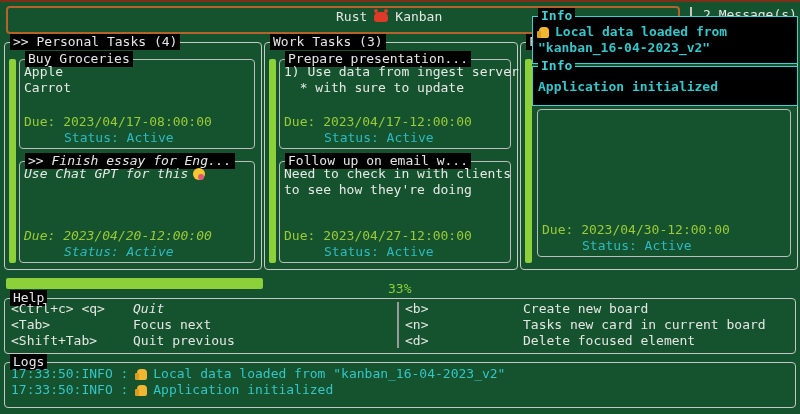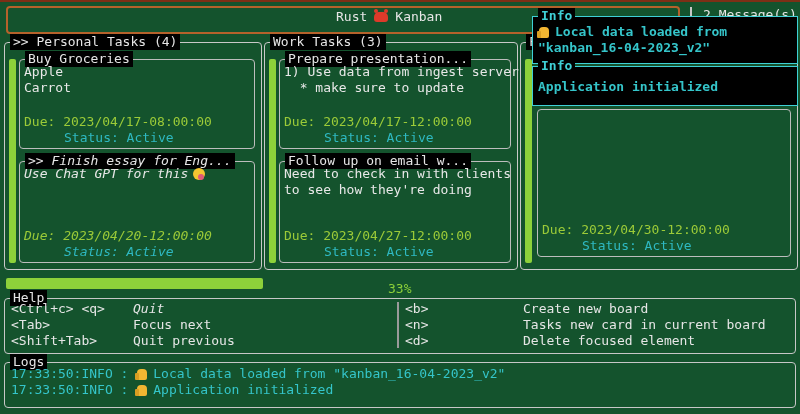--- a/index.html
+++ b/index.html
@@ -93,21 +93,21 @@
   </div>
 
   <div class="tui-box board" style="left:264px;top:42px;width:252px;height:226px;">
     <span class="tui-title">Work Tasks (3)</span>
     <div class="vbar" style="top:16px;height:204px;"></div>
 
     <div class="tui-box card" style="left:14px;top:16px;width:230px;height:88px;">
       <span class="tui-title">Prepare presentation...</span>
       <div class="card-body">
         <div class="card-line">1) Use data from ingest server</div>
-        <div class="card-line">  * make sure to update</div>
+        <div class="card-line">  * with sure to update</div>
         <div class="card-due">Due: 2023/04/17-12:00:00</div>
         <div class="card-status">Status: Active</div>
       </div>
     </div>
 
     <div class="tui-box card" style="left:14px;top:118px;width:230px;height:100px;">
       <span class="tui-title">Follow up on email w...</span>
       <div class="card-body">
         <div class="card-line">Need to check in with clients</div>
         <div class="card-line">to see how they're doing</div>

